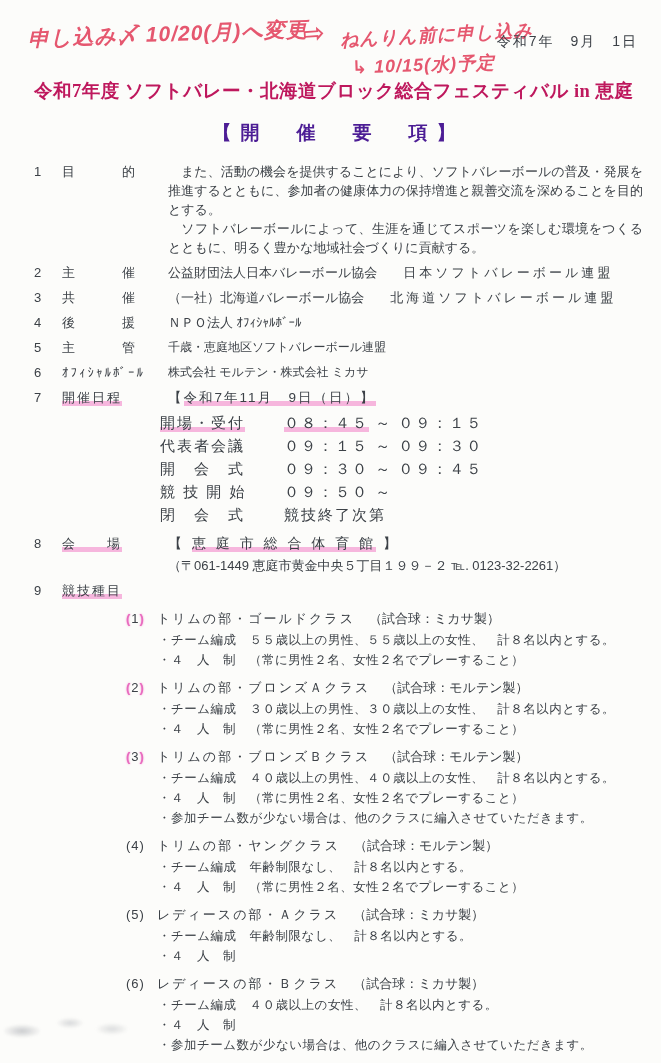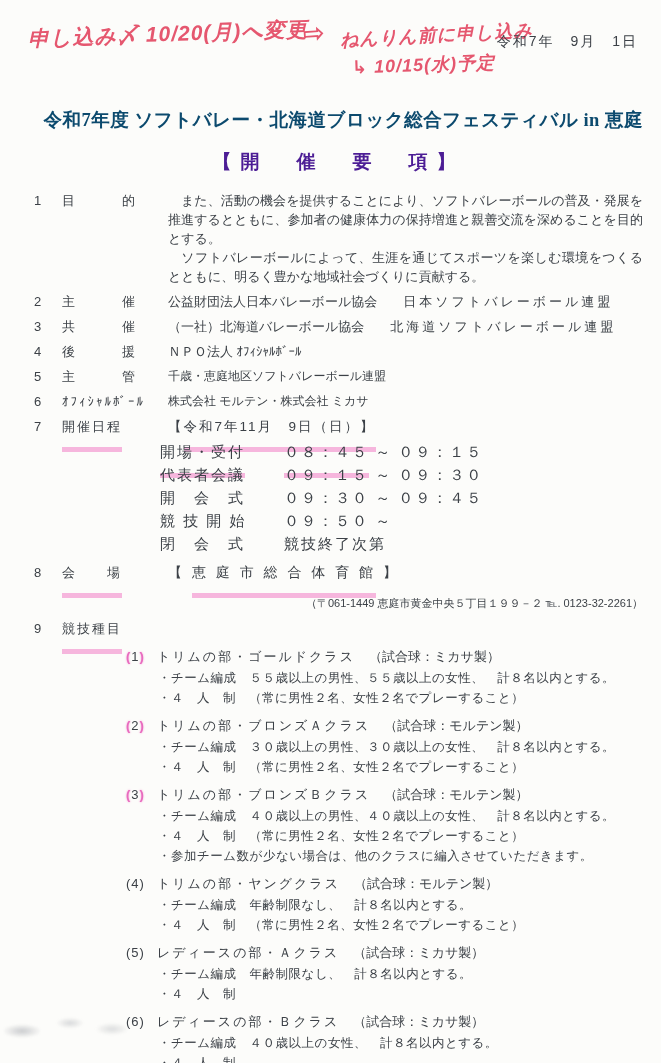--- a/index.html
+++ b/index.html
@@ -12,45 +12,45 @@
   }
   
   .hand{position:absolute;color:#e5576f;font-weight:700;font-style:italic;
         white-space:nowrap;letter-spacing:1px;}
   .hand-1{left:28px;top:24px;font-size:21px;transform:rotate(-2deg);}
   .hand-arrow{left:303px;top:24px;font-size:26px;transform:rotate(-4deg);}
   .hand-2{left:340px;top:26px;font-size:18px;transform:rotate(-3deg);}
   .hand-3{left:352px;top:56px;font-size:18px;transform:rotate(-2deg);}
   
   .doc-date{position:absolute;right:23px;top:32px;font-size:14px;letter-spacing:2px;}
-  .title{margin:0;padding-top:111px;text-align:right;font-size:18.5px;font-weight:700;
-         font-family:"Liberation Serif","DejaVu Serif",serif;color:#0c4a6e;letter-spacing:.5px;}
+  .title{margin:0;padding-top:82px;text-align:left;font-size:18.5px;font-weight:700;
+         font-family:"Liberation Serif","DejaVu Serif",serif;color:#be185d;letter-spacing:.5px;}
   .subtitle{margin-top:22px;text-align:center;font-size:19px;font-weight:700;
             font-family:"Liberation Serif","DejaVu Serif",serif;color:#4c1d95;letter-spacing:9px;}
   
   .items{margin-top:20px;}
   .item{display:flex;margin-bottom:6px;}
   .item-no{width:28px;flex:none;}
   .item-label{width:106px;flex:none;white-space:pre;letter-spacing:2px;}
   .item-body{flex:1;}
   .small{font-size:12px;}
   .orgs{display:flex;}
   .org-right{margin-left:26px;letter-spacing:3px;}
   .org-right.wide{letter-spacing:7px;}
   .just{text-align:justify;margin:0;}
   
-  .hl{box-shadow:inset 0 -5px 0 rgba(240,124,196,.55);padding-bottom:18px;}
+  .hl{box-shadow:inset 0 -5px 0 rgba(240,124,196,.55);padding-bottom:1px;}
   
   .sched{margin:5px 0 0 126px;}
   .srow{display:flex;margin-top:4px;letter-spacing:2px;font-size:15px;align-items:flex-end;}
   .slabel{width:110px;flex:none;white-space:pre;}
   .stime{margin-left:14px;white-space:pre;}
   
   .venue-name{letter-spacing:3px;font-size:14px;}
-  .address{font-size:11px;text-align:right;margin-top:12px;letter-spacing:0;}
+  .address{font-size:13px;margin-top:3px;letter-spacing:0;}
   
   .evt{margin:9px 0 0 92px;}
   .evt-head{font-size:13px;letter-spacing:1px;white-space:nowrap;}
   .evt-num{margin-right:12px;}
   .evt-num .paren{font-weight:400;}
   .evt-num.pink .paren{color:#e86bbf;font-weight:700;text-shadow:0 0 2px rgba(240,124,196,.8);}
   .evt-ball{margin-left:14px;letter-spacing:0;}
   .evt-details{margin:3px 0 0 32px;}
   .evt-detail{margin-top:2px;font-size:12.5px;line-height:18px;letter-spacing:.5px;white-space:nowrap;}
   

